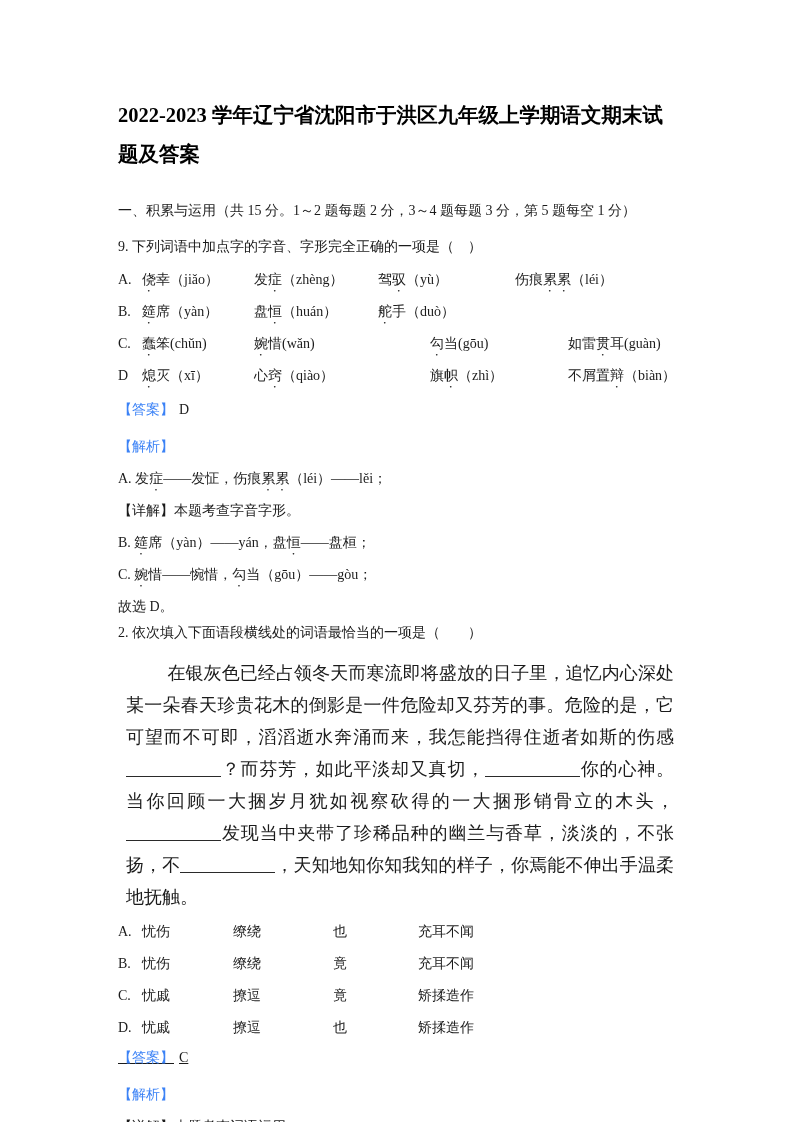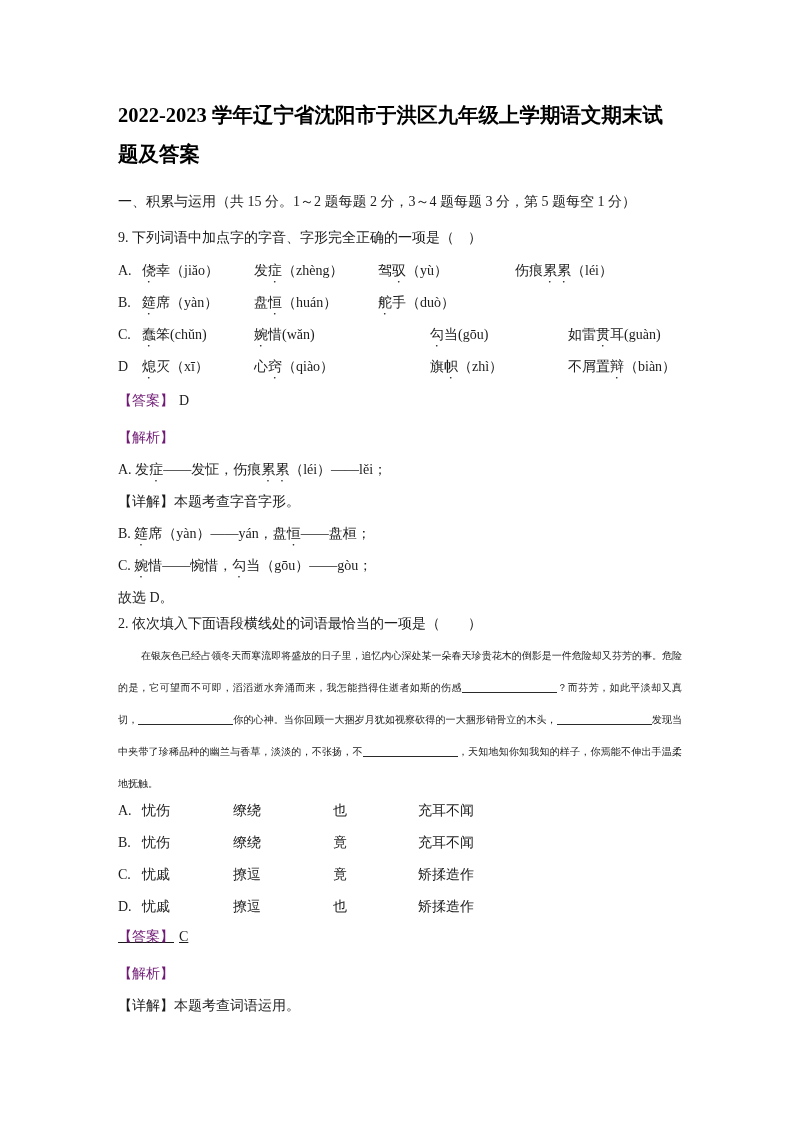--- a/index.html
+++ b/index.html
@@ -25,24 +25,24 @@
     line-height: 39px;
     font-weight: bold;
     color: #000000;
   }
   .line {
     margin: 0;
     font-size: 14px;
     line-height: 32px;
     white-space: nowrap;
   }
-  .section-header { margin-top: 12px; }
+  .section-header { margin-top: 21px; }
   .stem { margin-top: 4px; }
   .q2stem { margin-top: -6px; }
-  .blue { color: #701a75; }
+  .blue { color: #3b82f6; }
   .ans-val { margin-left: 5px; }
   .opt-rows { margin-top: 1px; }
   .opt-row {
     display: flex;
     font-size: 14px;
     line-height: 32px;
     white-space: nowrap;
   }
   .opt-row .lbl { width: 24px; flex: 0 0 auto; }
   .q1-row .c1 { width: 112px; flex: 0 0 auto; }
@@ -51,22 +51,22 @@
   .q1-row .c4 { flex: 1; }
   .q1-row.shift .c2 { width: 176px; }
   .q1-row.shift .c3 { width: 138px; }
   .q2-row .c1 { width: 91px;  flex: 0 0 auto; }
   .q2-row .c2 { width: 100px; flex: 0 0 auto; }
   .q2-row .c3 { width: 85px;  flex: 0 0 auto; }
   .q2-row .c4 { flex: 1; }
   .ans-line { margin-top: 2px; }
   .analysis-line { margin-top: 5px; }
   .para {
-    margin: 0;
-    font-size: 10px;
+    margin: 8px;
+    font-size: 18px;
     line-height: 32px;
     text-align: justify;
     text-indent: 2.3em;
   }
   .em {
     -webkit-text-emphasis: filled dot #1b1b1b;
     -webkit-text-emphasis-position: under;
     text-emphasis: filled dot #1b1b1b;
     text-emphasis-position: under left;
   }

